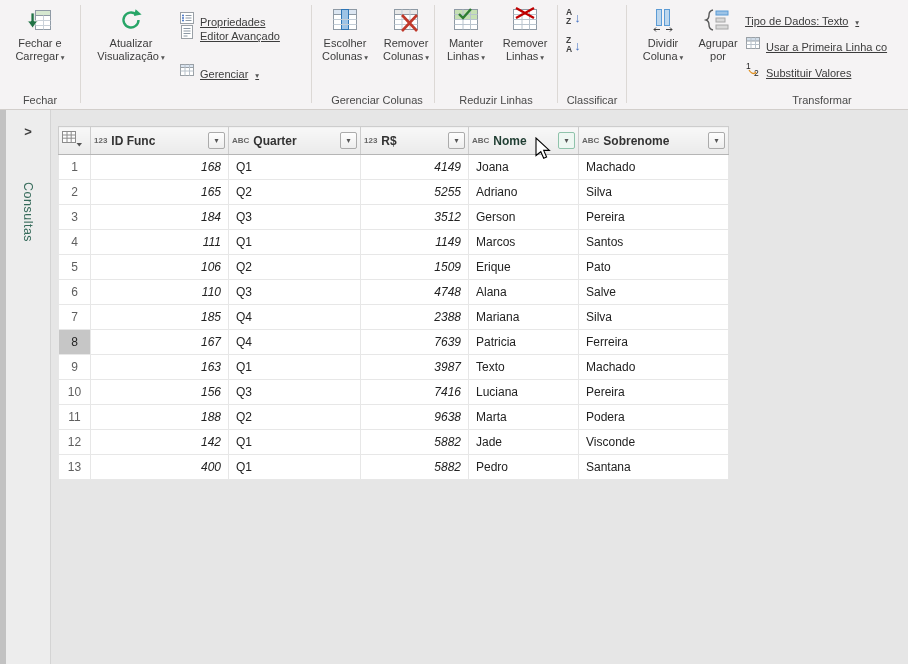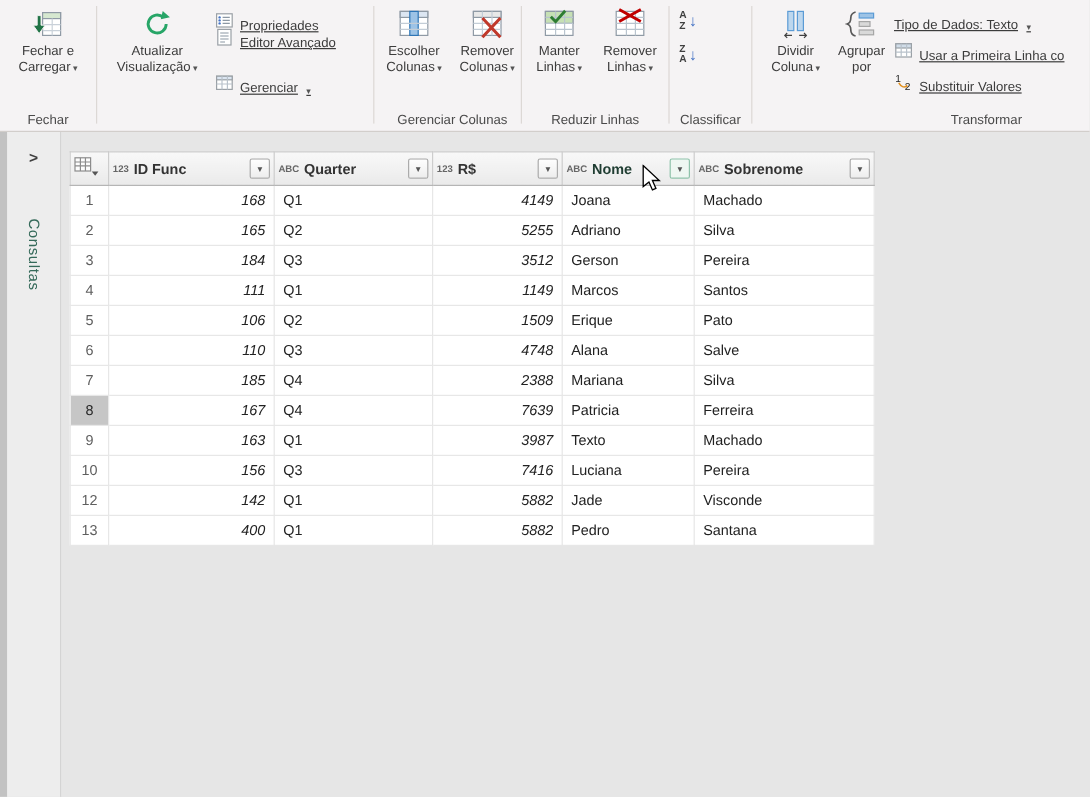--- a/index.html
+++ b/index.html
@@ -423,20 +423,28 @@
         </tr>
         <tr>
           <td class="rownum">10</td>
           <td class="num">156</td>
           <td>Q3</td>
           <td class="num">7416</td>
           <td>Luciana</td>
           <td>Pereira</td>
         </tr>
         <tr>
+          <td class="rownum">11</td>
+          <td class="num">188</td>
+          <td>Q2</td>
+          <td class="num">9638</td>
+          <td>Marta</td>
+          <td>Podera</td>
+        </tr>
+        <tr>
           <td class="rownum">12</td>
           <td class="num">142</td>
           <td>Q1</td>
           <td class="num">5882</td>
           <td>Jade</td>
           <td>Visconde</td>
         </tr>
         <tr>
           <td class="rownum">13</td>
           <td class="num">400</td>

